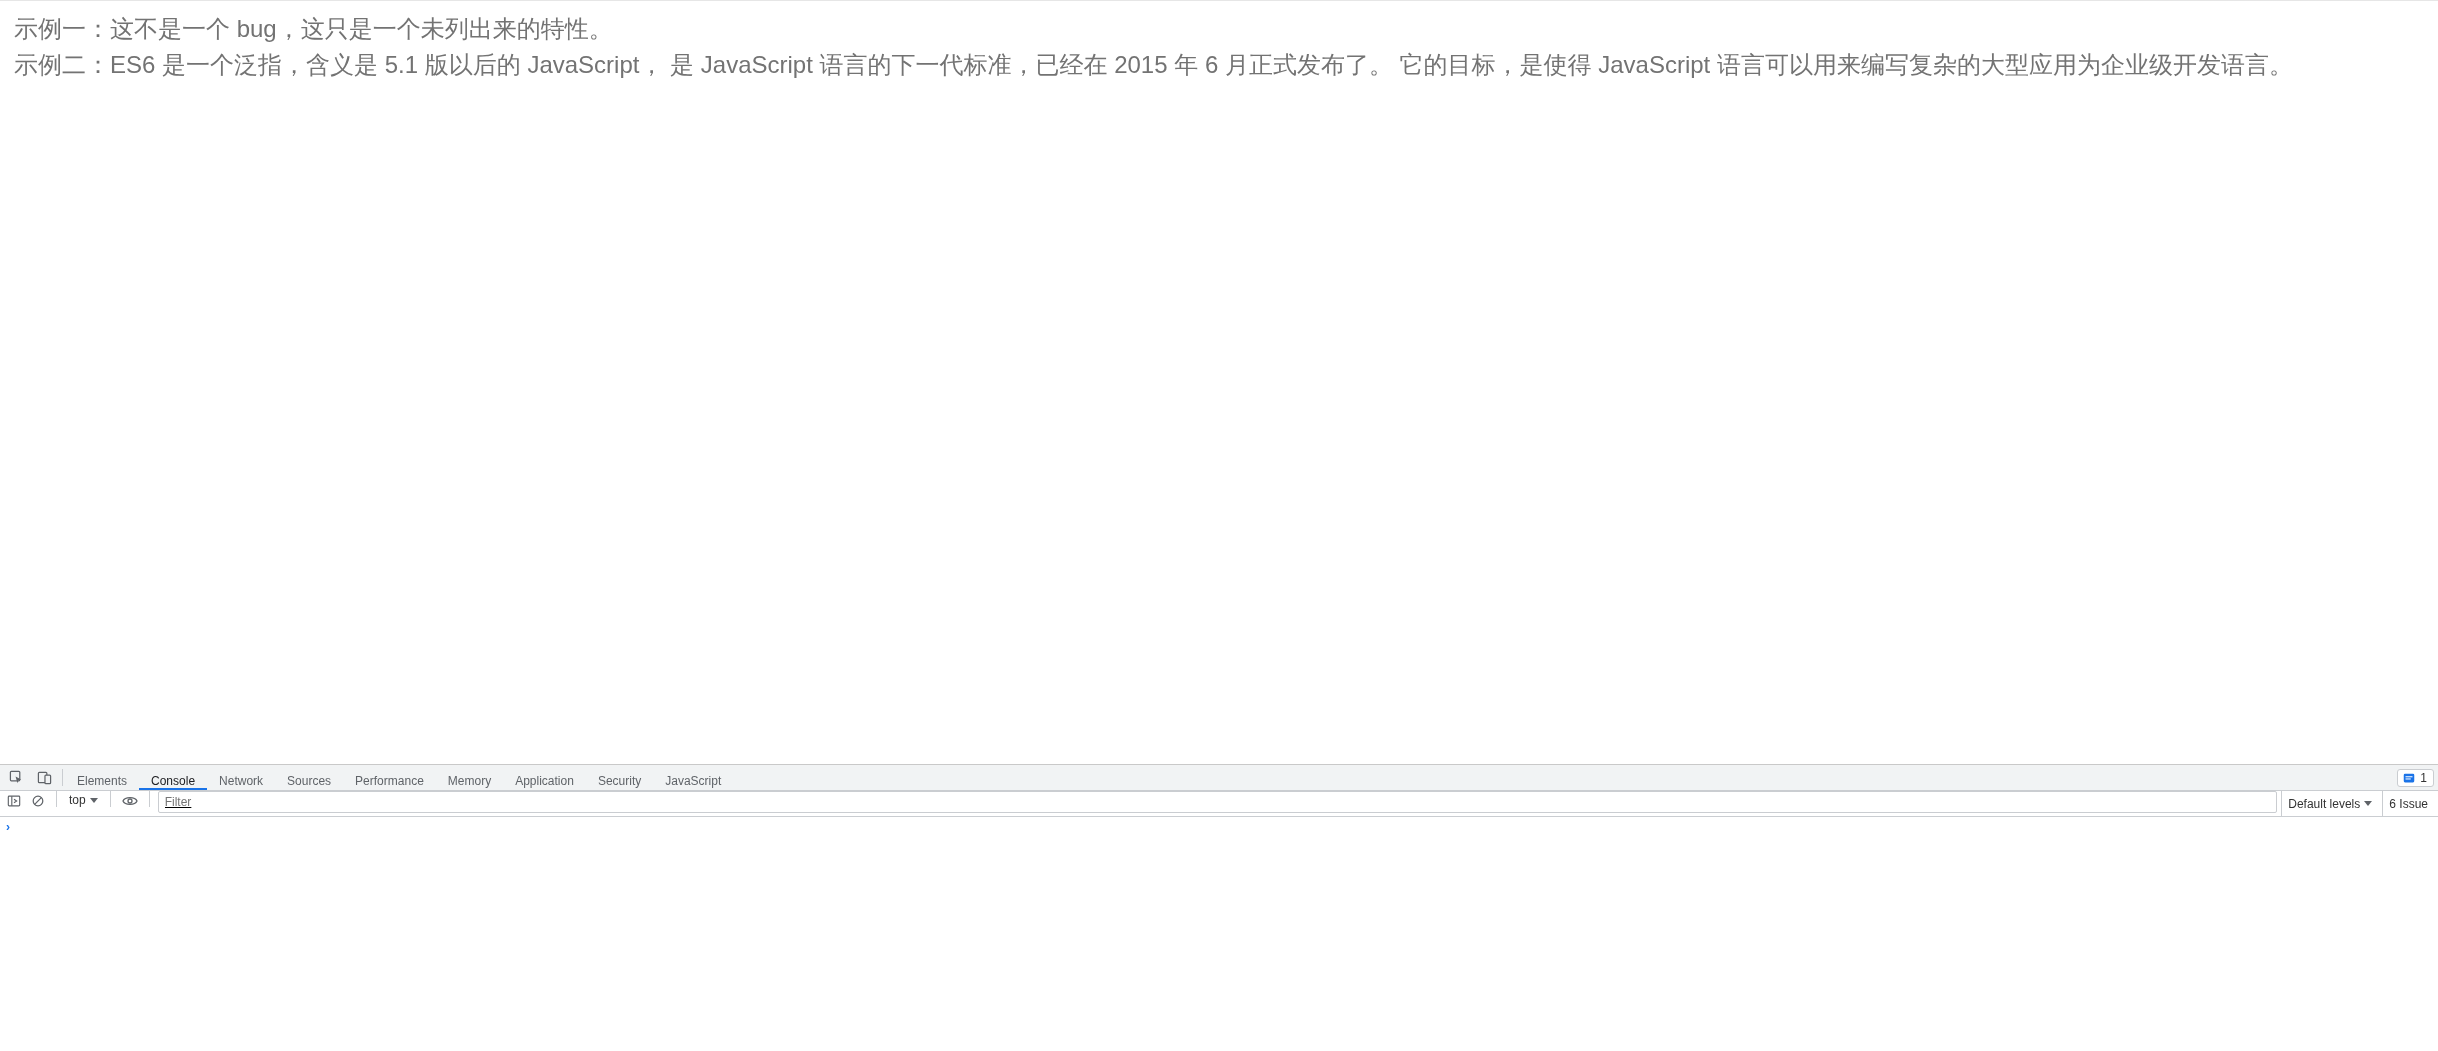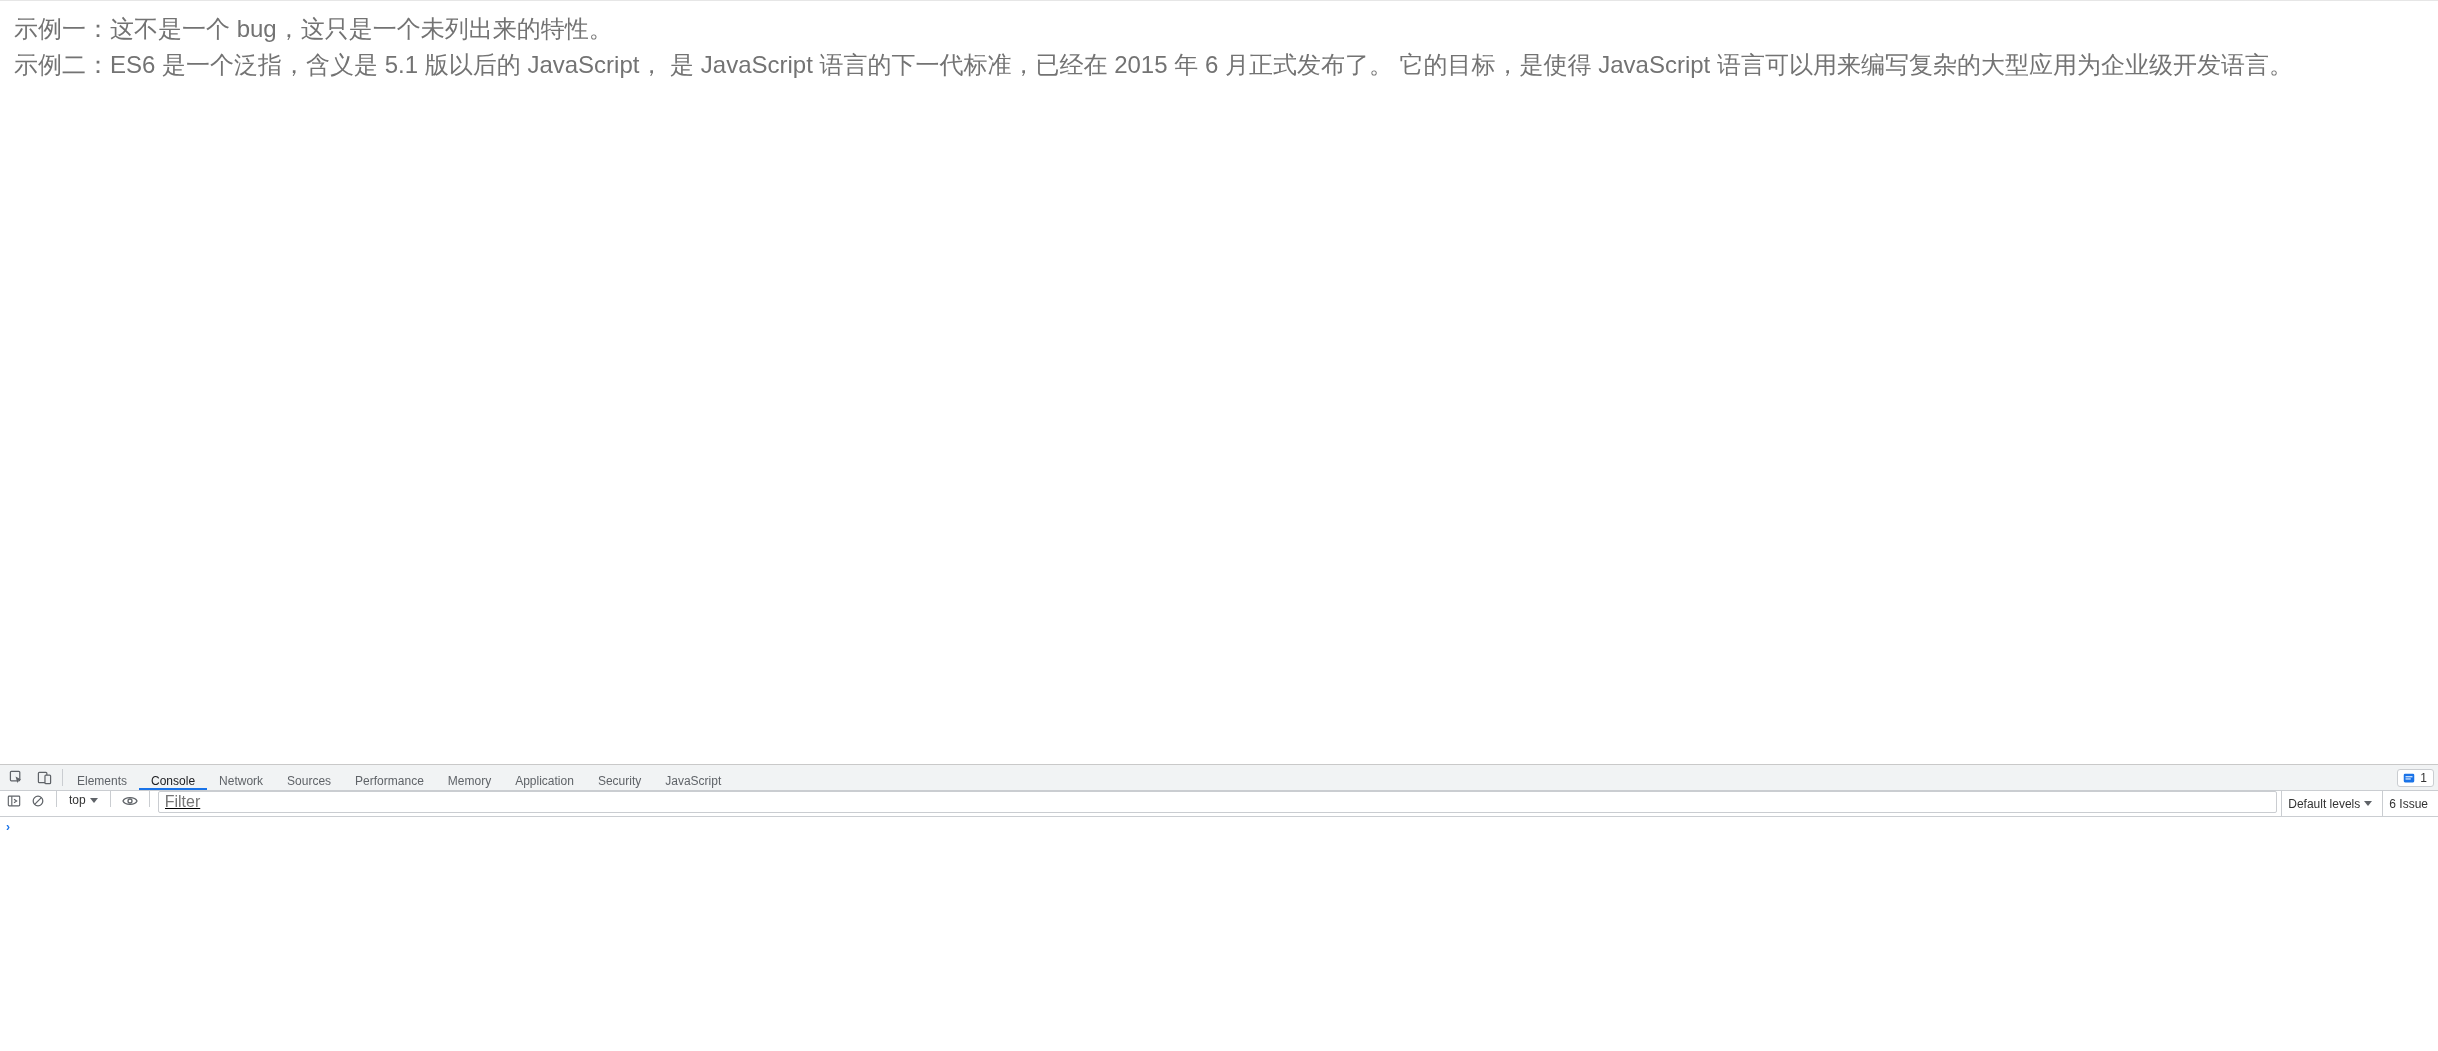--- a/index.html
+++ b/index.html
@@ -104,21 +104,21 @@
   display: flex; align-items: center; justify-content: center;
   color: #5f6368;
   cursor: pointer;
 }
 .dt-filter {
   flex: 1;
   height: 20px;
   border: 1px solid #cacdd1;
   border-radius: 2px;
   padding: 10px 6px;
-  font-size: 16px;
+  font-size: 12px;
   outline: none;
   background: #fff;
   text-decoration: underline;
 }
 .dt-levels, .dt-issues-link {
   display: flex; align-items: center; gap: 2px;
   padding: 2px 6px;
   color: #333;
   cursor: pointer;
   border-left: 1px solid #cacdd1;

